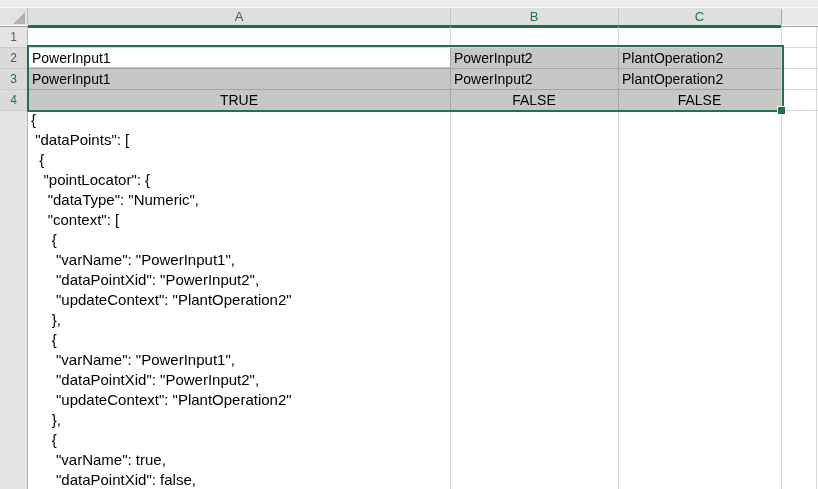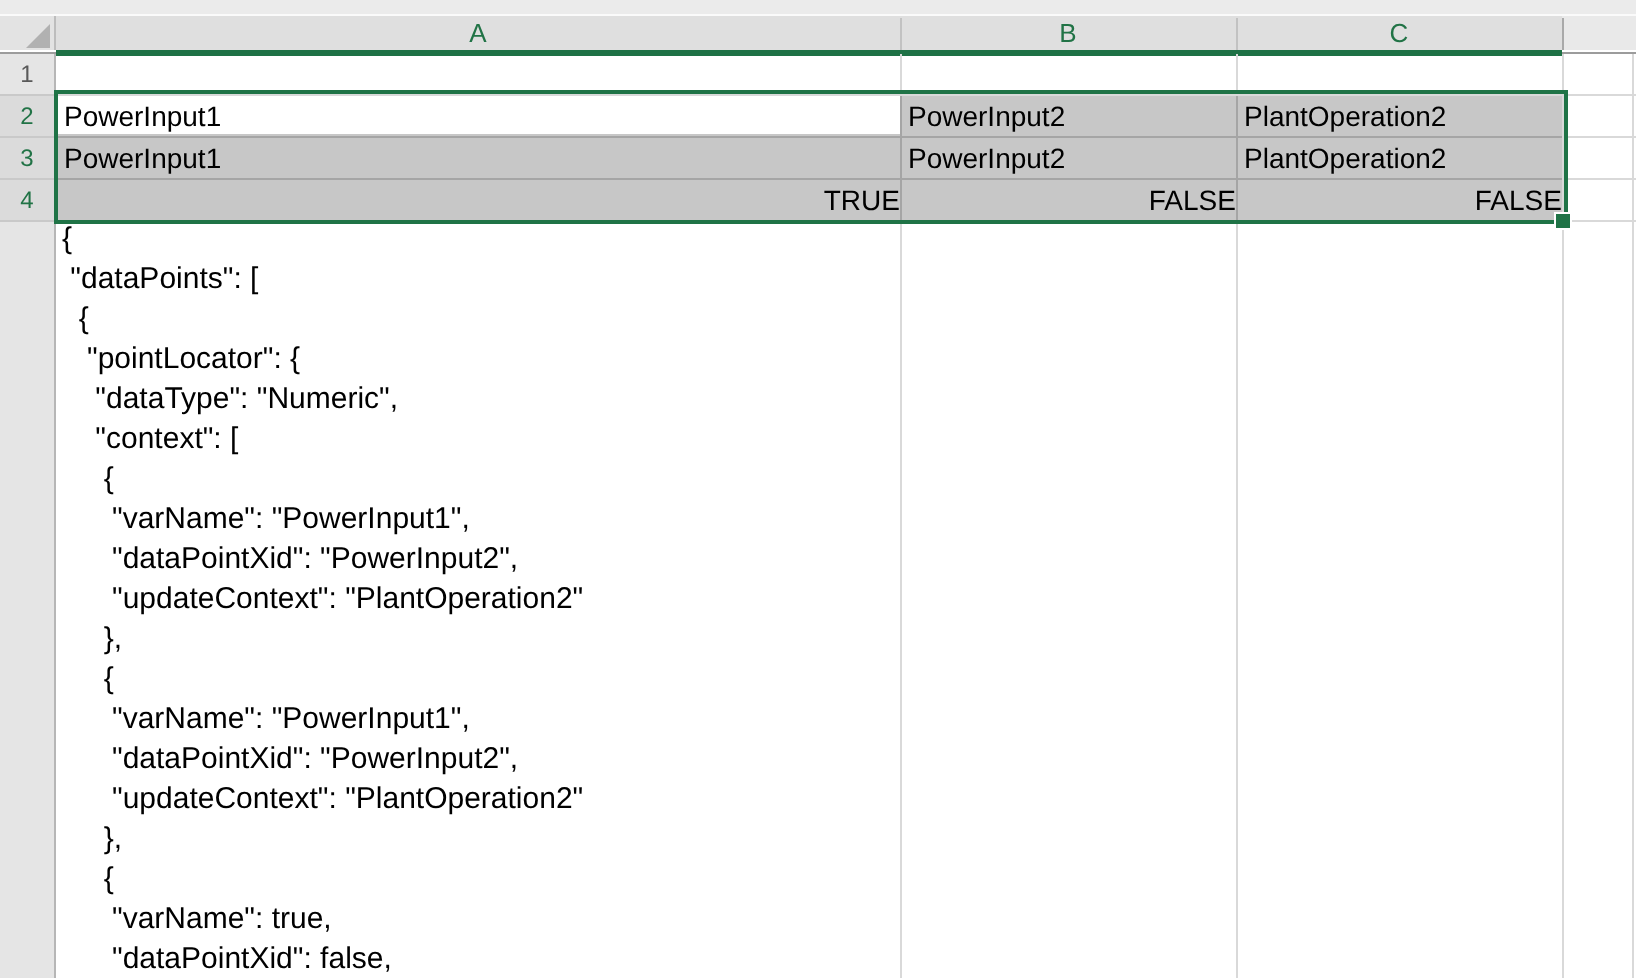--- a/index.html
+++ b/index.html
@@ -35,21 +35,21 @@
   
   .grayblock{left:29px;top:48px;width:752px;height:62px;background:#C7C7C7;}
   .grayblock .vsep{position:absolute;top:0;width:1px;height:62px;background:#A5A5A5;}
   .grayblock .hsep{position:absolute;left:0;width:752px;height:1px;background:#A5A5A5;}
   .a2white{position:absolute;left:0;top:0;width:421px;height:19px;background:#FFFFFF;}
   
   .selbox{left:27px;top:45px;width:757px;height:67px;border:2px solid #1F7346;box-sizing:border-box;background:transparent;}
   .fill-handle{left:777px;top:106px;width:9px;height:9px;background:#1F7346;border:1px solid #FFFFFF;box-sizing:border-box;}
   
   .ct{font-size:14px;height:20px;display:flex;align-items:center;white-space:nowrap;}
-  .ctc{justify-content:flex-end;}
+  .ctc{justify-content:center;}
   
   .jsonblock{left:31px;top:110px;font-size:15px;line-height:20px;}
   .jsonblock .jl{white-space:pre;height:20px;}
 </style>
 </head>
 <body>
 
 <div class="sheet">
 
   <div class="abs top-strip"></div>

